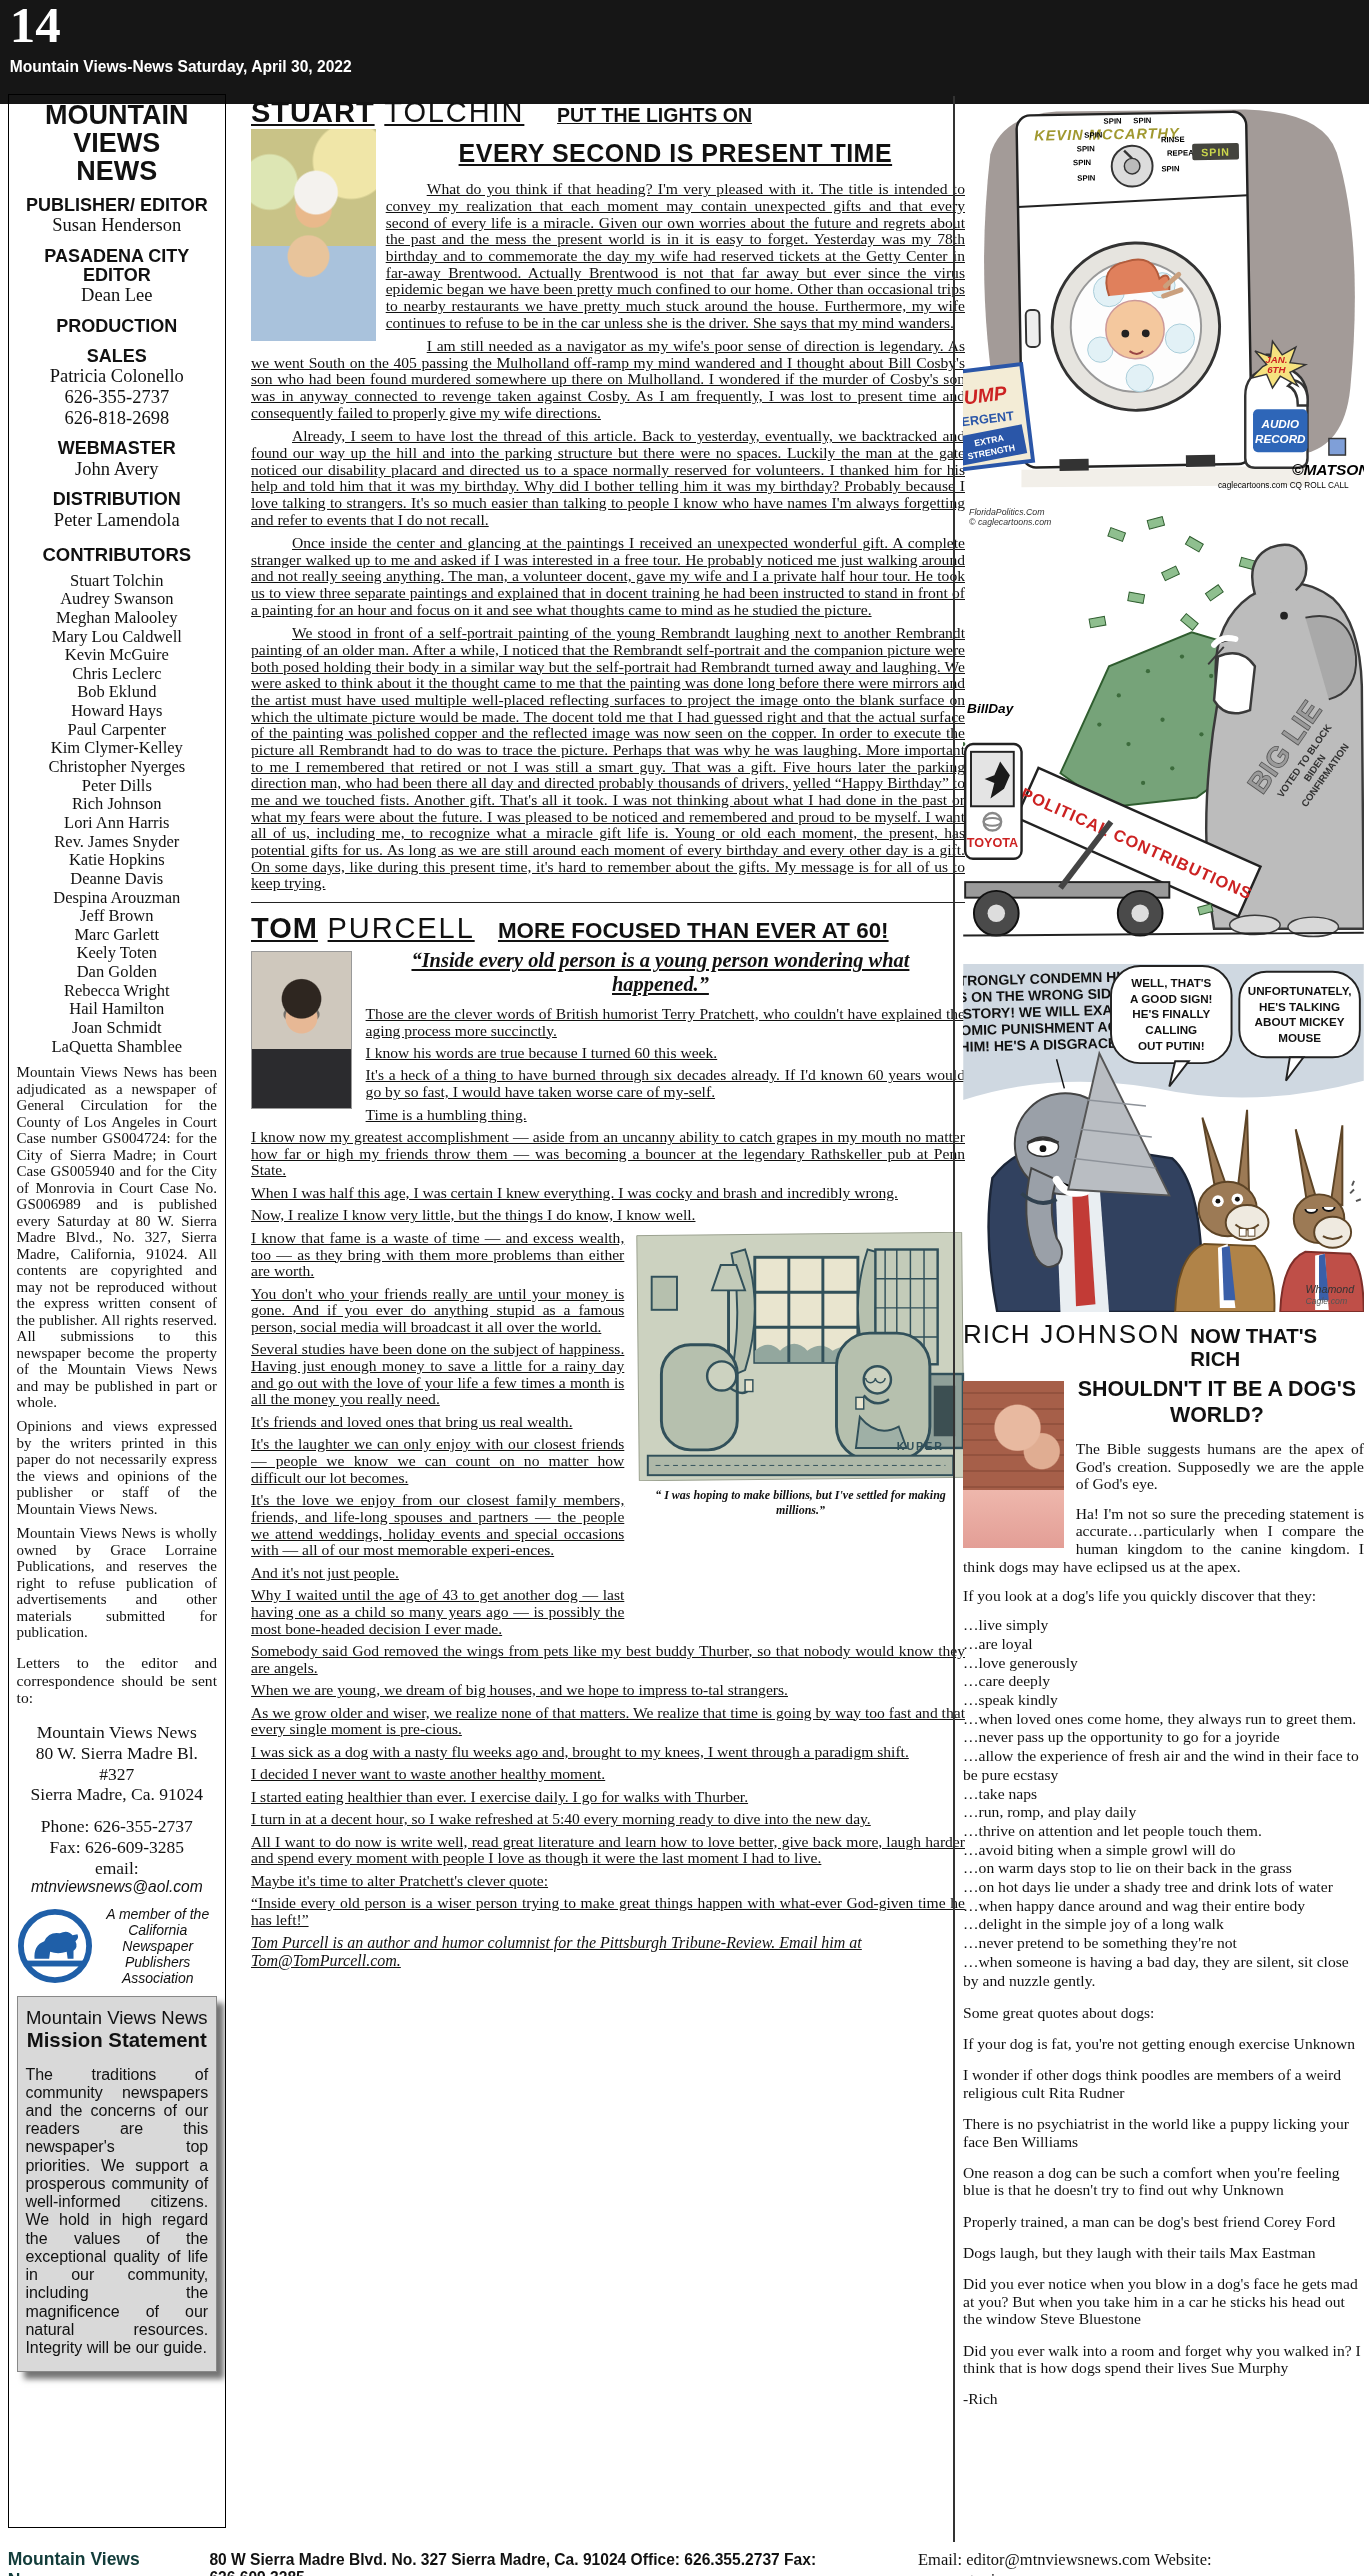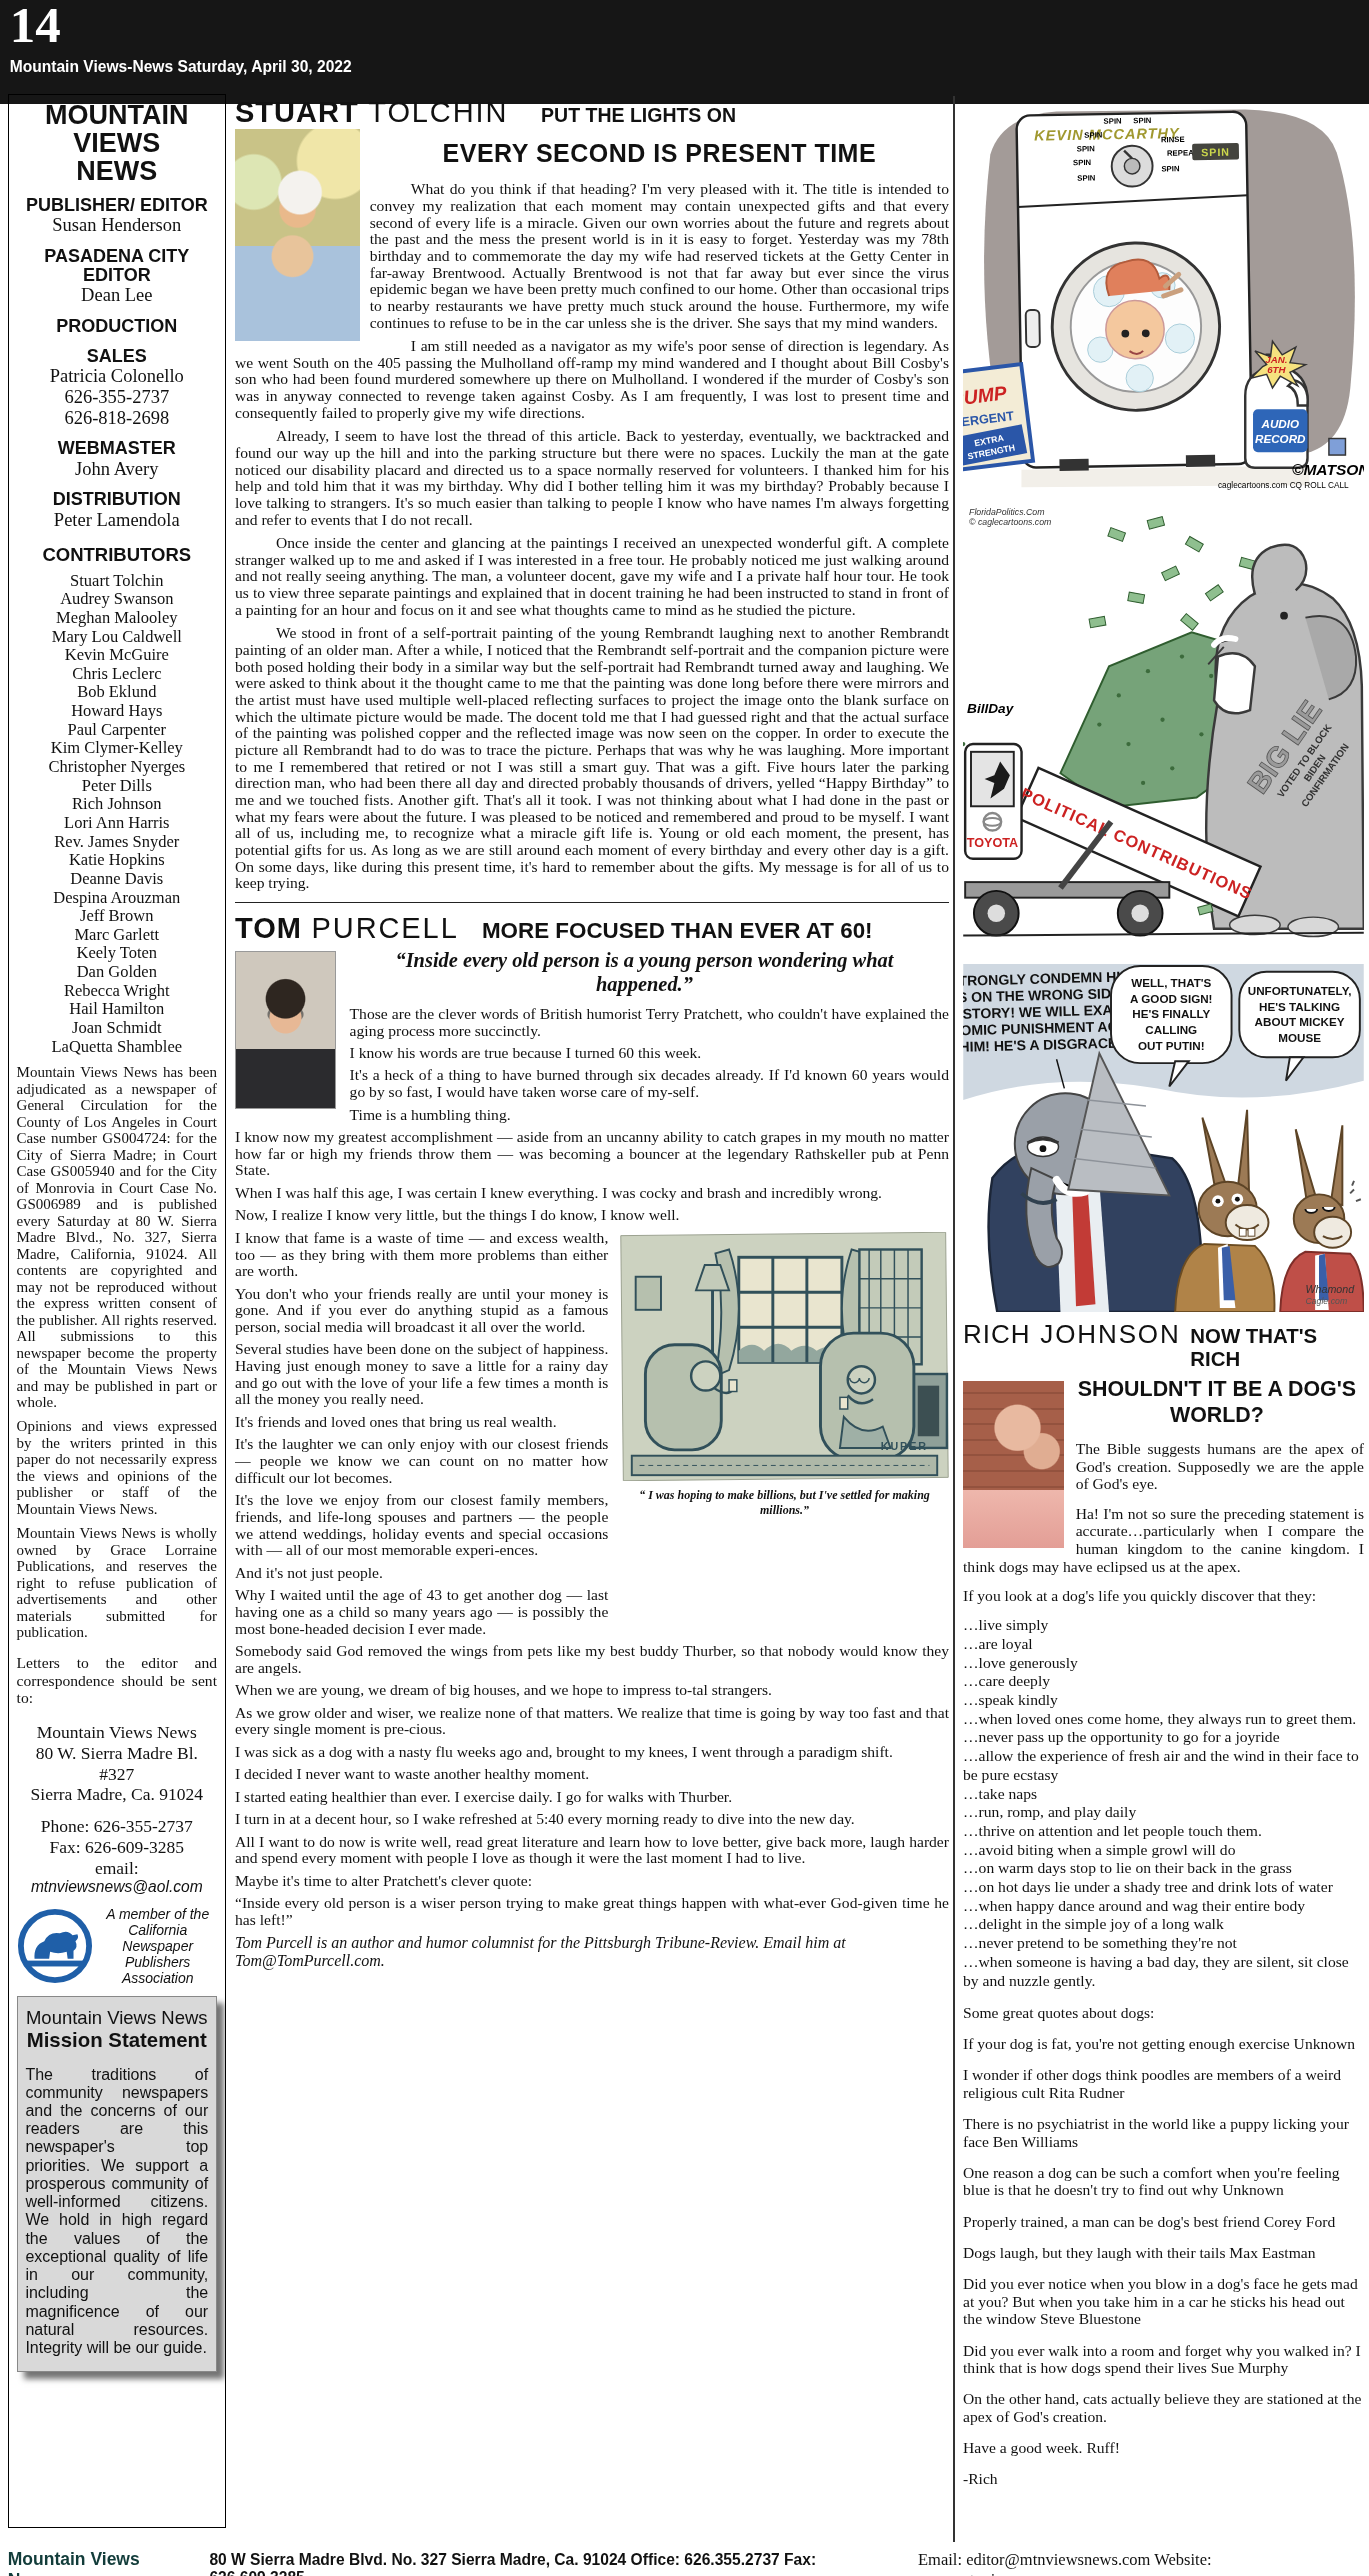--- a/index.html
+++ b/index.html
@@ -32,21 +32,21 @@
   .aol{font-family:"Liberation Sans",sans-serif;font-style:italic;font-size:15.6px;}
   .cnpa{display:flex;align-items:center;gap:5.8px;margin-top:9.7px;text-align:left;}
   .cnpa-text{font-family:"Liberation Sans",sans-serif;font-style:italic;font-size:14px;line-height:1.15;text-align:center;flex:1;}
   .mission{margin-top:9.7px;background:#d9d9d9;border:1px solid #888;box-shadow:6.8px 6.8px 5.8px rgba(0,0,0,0.55);
            padding:9.7px 7.8px 13.6px 7.8px;text-align:left;}
   .mission-t1{font-family:"Liberation Sans",sans-serif;font-size:18.5px;text-align:center;}
   .mission-t2{font-family:"Liberation Sans",sans-serif;font-size:20.4px;font-weight:bold;text-align:center;margin-bottom:13.6px;}
   .mission-body{font-family:"Liberation Sans",sans-serif;font-size:16px;line-height:1.14;text-align:justify;}
 
   
-  .middle{position:absolute;left:235px;top:96px;width:714px;height:2446px;overflow:hidden;}
+  .middle{position:absolute;left:251px;top:96px;width:714px;height:2446px;overflow:hidden;text-decoration:underline;}
   .byrow{display:flex;align-items:baseline;gap:9.7px;}
   .by-first{font-family:"Liberation Sans",sans-serif;font-weight:bold;font-size:29px;letter-spacing:1px;}
   .by-last{font-family:"Liberation Sans",sans-serif;font-weight:normal;font-size:29px;letter-spacing:1.9px;}
   .col-label{font-family:"Liberation Sans",sans-serif;font-weight:bold;font-size:19.5px;margin-left:23px;}
   .tol-head{font-family:"Liberation Sans",sans-serif;font-weight:bold;font-size:25px;text-align:center;
             margin:9.7px 0 13.6px 107px;letter-spacing:0.5px;}
   .tol-photo{float:left;width:125px;height:212px;margin:0 9.7px 5.8px 0;
      background:
        radial-gradient(circle at 52% 30%, #f4f2ee 0 13%, rgba(0,0,0,0) 14%),
        radial-gradient(circle at 50% 38%, #e9b98b 0 12%, rgba(0,0,0,0) 13%),
@@ -562,24 +562,20 @@
     <div>
         <p class="rj-q">If your dog is fat, you're not getting enough exercise Unknown</p>
         <p class="rj-q">I wonder if other dogs think poodles are members of a weird religious cult Rita Rudner</p>
         <p class="rj-q">There is no psychiatrist in the world like a puppy licking your face Ben Williams</p>
         <p class="rj-q">One reason a dog can be such a comfort when you're feeling blue is that he doesn't try to find out why Unknown</p>
         <p class="rj-q">Properly trained, a man can be dog's best friend Corey Ford</p>
         <p class="rj-q">Dogs laugh, but they laugh with their tails Max Eastman</p>
         <p class="rj-q">Did you ever notice when you blow in a dog's face he gets mad at you? But when you take him in a car he sticks his head out the window Steve Bluestone</p>
         <p class="rj-q">Did you ever walk into a room and forget why you walked in? I think that is how dogs spend their lives Sue Murphy</p>
       </div>
-    <div>
-        <p class="rj-q">On the other hand, cats actually believe they are stationed at the apex of God's creation.</p>
-        <p class="rj-q">Have a good week. Ruff!</p>
-      </div>
     <p class="signoff">-Rich</p>
   </article>
 </aside>
 
 <footer class="footer">
   <span class="foot-paper">Mountain Views News</span>
   <span class="foot-addr">80 W Sierra Madre Blvd.  No. 327   Sierra Madre, Ca.  91024   Office:  626.355.2737  Fax:  626.609.3285</span>
   <span class="foot-contact">Email:  editor@mtnviewsnews.com   Website:  www.mtnviewsnews.com</span>
 </footer>
 

